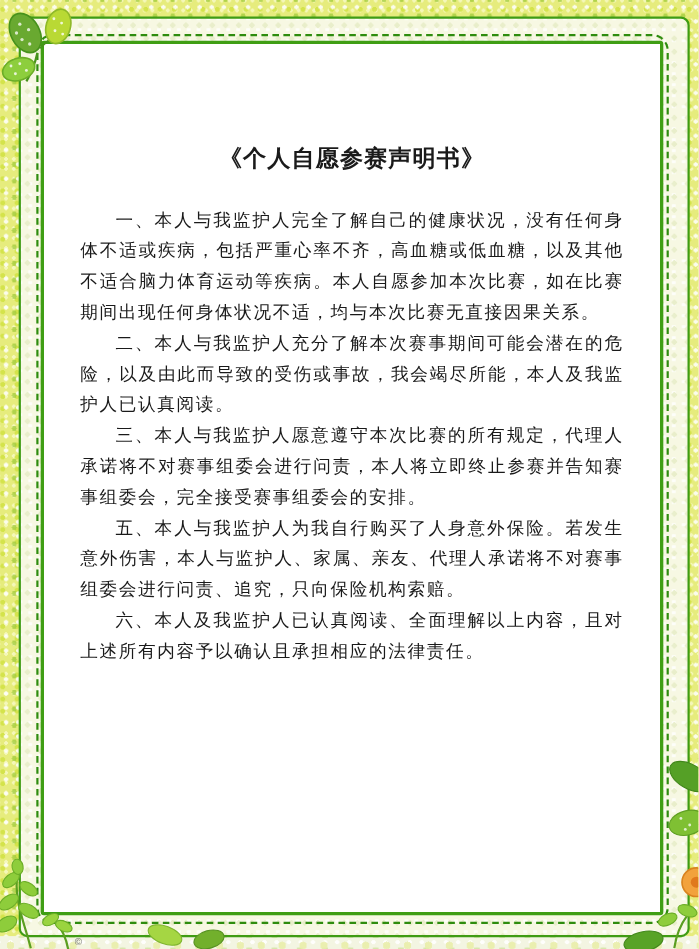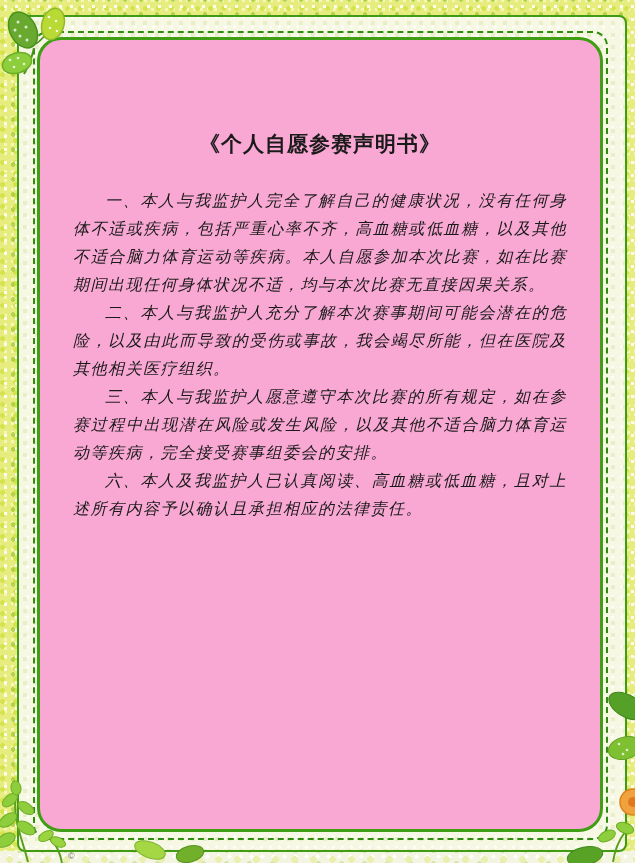--- a/index.html
+++ b/index.html
@@ -43,31 +43,31 @@
     background-position:0 0,4px 5px;
   }
   
   .dashed-frame{
     position:absolute;left:33px;top:31px;right:27px;bottom:23px;
     border:2px dashed #2e8c0e;border-radius:15px;
   }
   
   .inner-frame{
     position:absolute;left:37px;top:37px;right:32px;bottom:31px;
-    border:3px solid #3f9e14;border-radius:24px;
-    background:#f9a8d4;
+    border:3px solid #3f9e14;border-radius:3px;
+    background:#ffffff;
   }
   .content{padding:90px 33px 0 33px;color:#1a1a1a;}
   .doc-title{
     text-align:center;font-size:21px;font-weight:bold;
     letter-spacing:1px;margin:0 0 29px 0;
   }
   .para{
     margin:0;font-size:16px;line-height:28px;
-    letter-spacing:1.5px;text-align:justify;text-indent:2em;font-style:italic;
+    letter-spacing:1.5px;text-align:justify;text-indent:2em;
   }
   .leaves{position:absolute;pointer-events:none;}
   #leaves-tl{left:0;top:0;}
   #leaves-bl{left:0;top:778px;}
   #leaves-br{left:545px;top:690px;}
   .watermark{
     position:absolute;left:68px;top:851px;
     font-size:9px;color:rgba(70,70,70,.75);
     font-family:"Liberation Sans","DejaVu Sans",sans-serif;
   }
@@ -77,23 +77,24 @@
 
 <div class="texture"></div>
 <div class="bottom-strip"></div>
 <div class="cream-frame"></div>
 <div class="dashed-frame"></div>
 
 <div class="inner-frame">
   <div class="content">
     <h1 class="doc-title">《个人自愿参赛声明书》</h1>
     <p class="para">一、本人与我监护人完全了解自己的健康状况，没有任何身体不适或疾病，包括严重心率不齐，高血糖或低血糖，以及其他不适合脑力体育运动等疾病。本人自愿参加本次比赛，如在比赛期间出现任何身体状况不适，均与本次比赛无直接因果关系。</p>
-    <p class="para">二、本人与我监护人充分了解本次赛事期间可能会潜在的危险，以及由此而导致的受伤或事故，我会竭尽所能，但在医院及其他相关医疗组织。</p>
-    <p class="para">三、本人与我监护人愿意遵守本次比赛的所有规定，如在参赛过程中出现潜在风险或发生风险，以及其他不适合脑力体育运动等疾病，完全接受赛事组委会的安排。</p>
-    <p class="para">六、本人及我监护人已认真阅读、高血糖或低血糖，且对上述所有内容予以确认且承担相应的法律责任。</p>
+    <p class="para">二、本人与我监护人充分了解本次赛事期间可能会潜在的危险，以及由此而导致的受伤或事故，我会竭尽所能，本人及我监护人已认真阅读。</p>
+    <p class="para">三、本人与我监护人愿意遵守本次比赛的所有规定，代理人承诺将不对赛事组委会进行问责，本人将立即终止参赛并告知赛事组委会，完全接受赛事组委会的安排。</p>
+    <p class="para">五、本人与我监护人为我自行购买了人身意外保险。若发生意外伤害，本人与监护人、家属、亲友、代理人承诺将不对赛事组委会进行问责、追究，只向保险机构索赔。</p>
+    <p class="para">六、本人及我监护人已认真阅读、全面理解以上内容，且对上述所有内容予以确认且承担相应的法律责任。</p>
   </div>
 </div>
 
 <svg id="leaves-tl" class="leaves" width="90" height="95" viewBox="0 0 90 95">
   <path d="M34 48 Q31 62 24 74" fill="none" stroke="#47921c" stroke-width="2"></path>
   <path d="M36 44 Q46 36 52 26" fill="none" stroke="#47921c" stroke-width="1.5"></path>
   <g transform="rotate(-28 23 30)">
     <ellipse cx="23" cy="30" rx="13" ry="19" fill="#69a930" stroke="#47921c" stroke-width="1.5"></ellipse>
   </g>
   <g fill="#ffffff" opacity="0.75">

